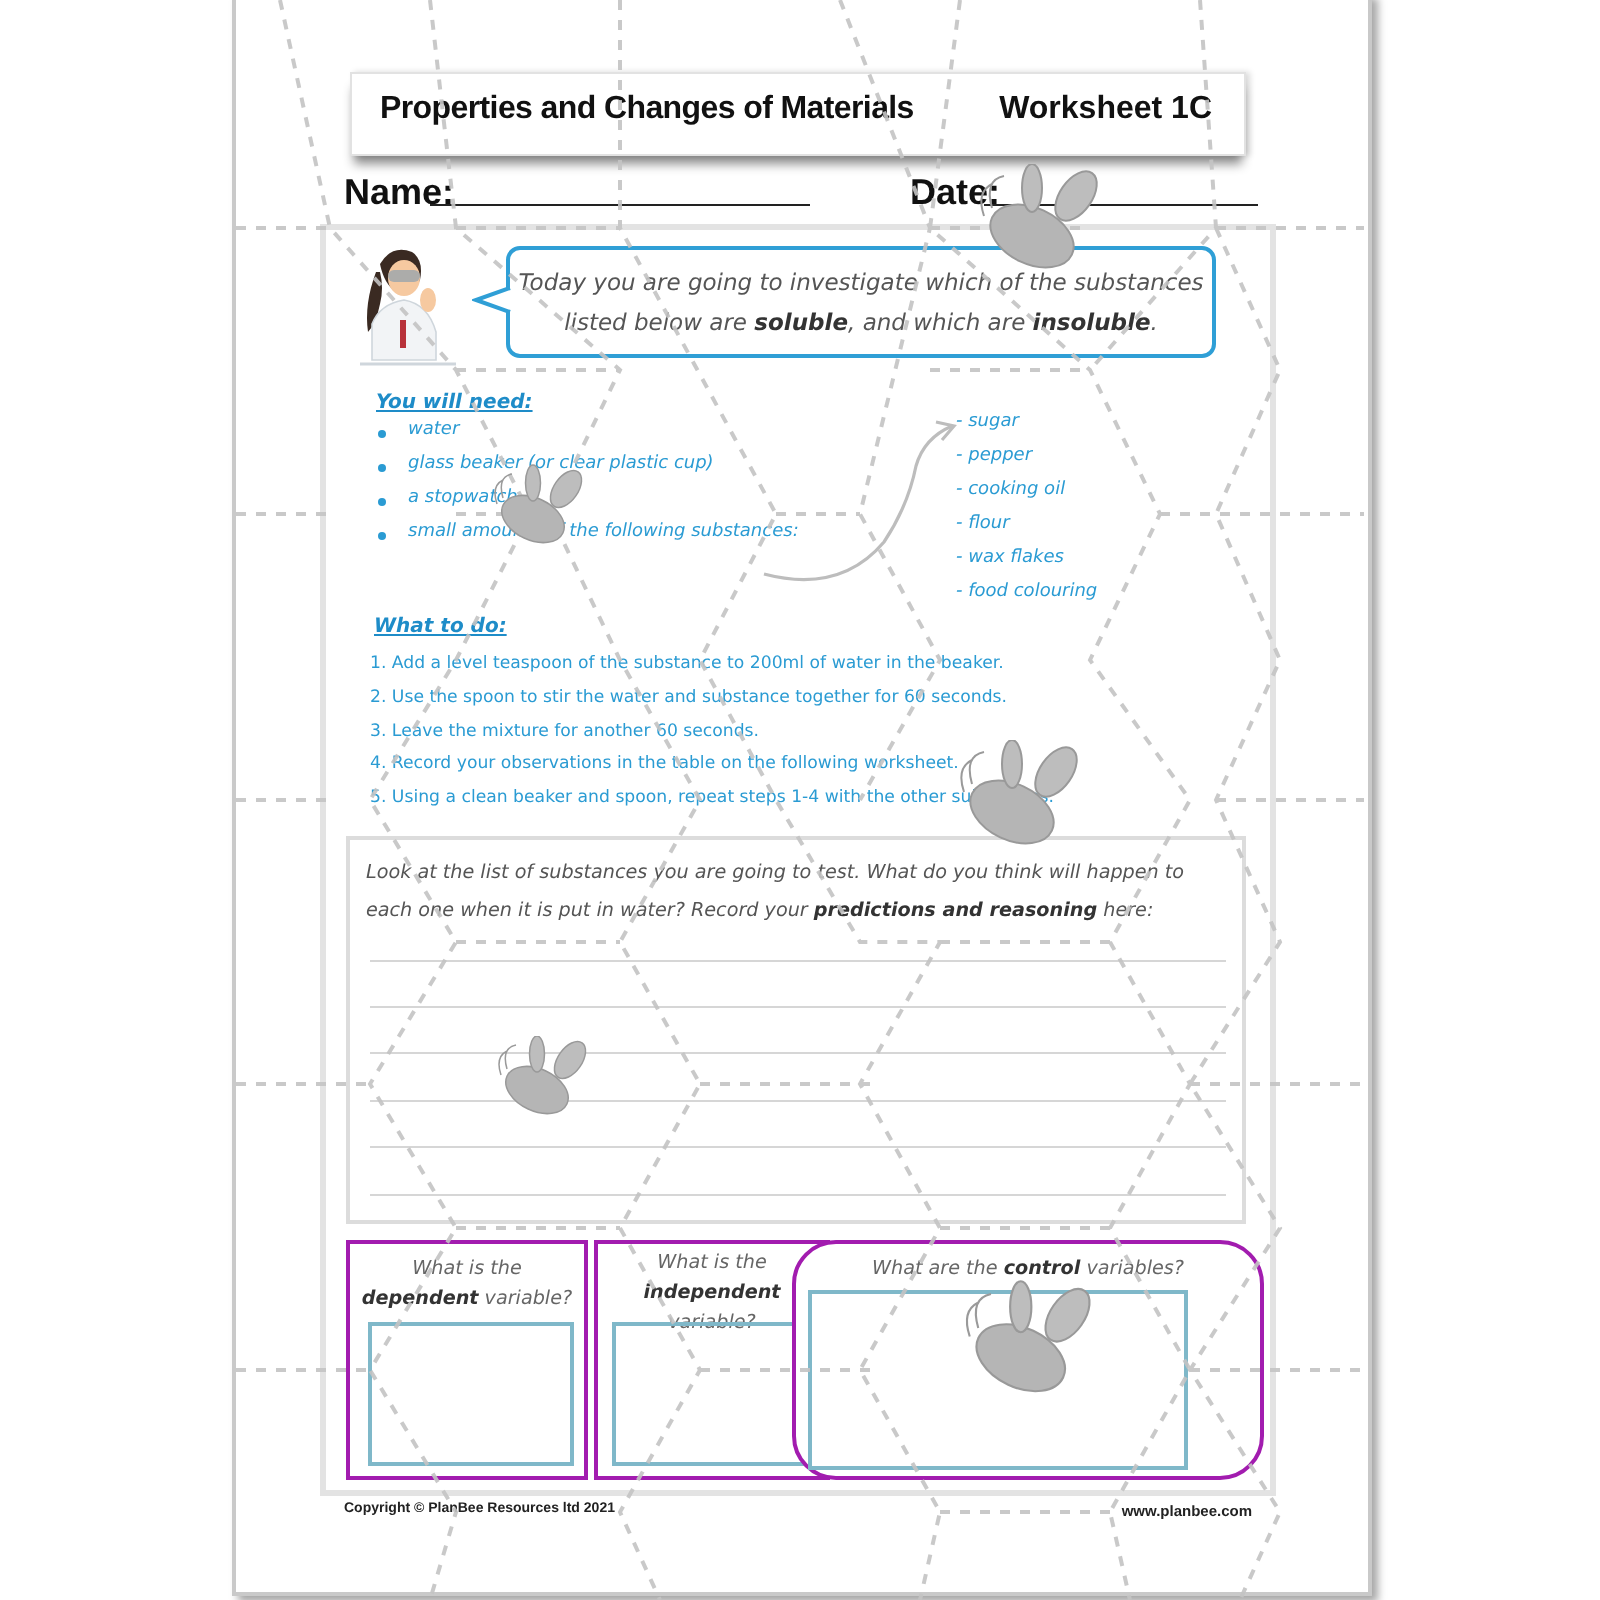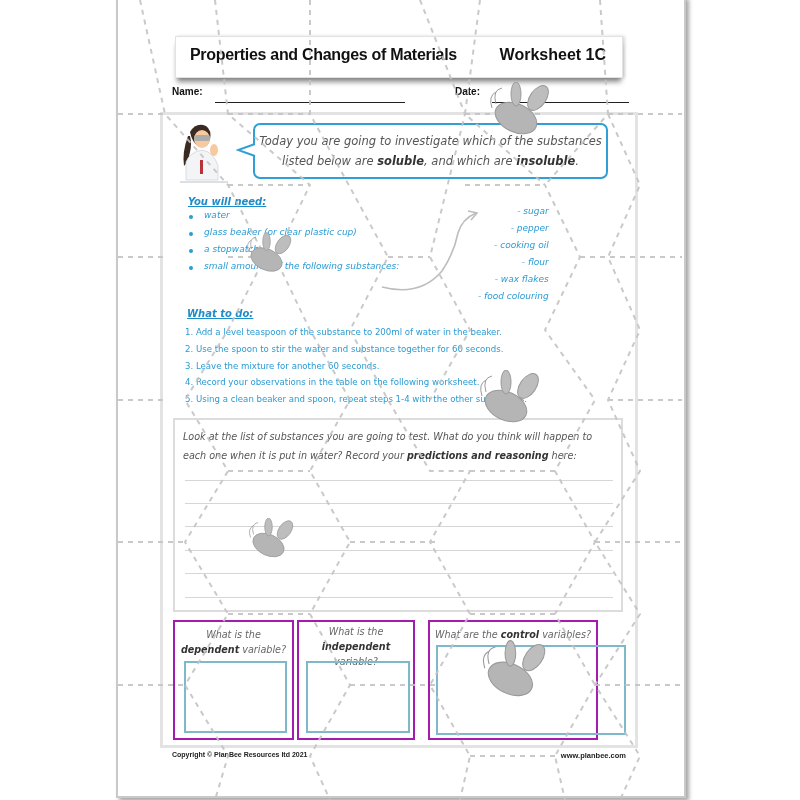--- a/index.html
+++ b/index.html
@@ -9,42 +9,42 @@
            border:2px solid #c9c9c9; box-shadow:3px 3px 4px rgba(0,0,0,0.35); }
   .hex { position:absolute; left:0; top:0; width:800px; height:800px; pointer-events:none; z-index:5; }
   .title-box { position:absolute; left:175px; top:36px; width:446px; height:40px; background:#fff;
                border:1px solid #e2e2e2; box-shadow:0 6px 5px -2px rgba(0,0,0,0.45), 2px 0 3px rgba(0,0,0,0.15);
                z-index:3; }
   .title-left { position:absolute; left:14px; top:9px; font-family:"Liberation Sans", sans-serif;
                 font-weight:bold; font-size:16px; color:#111; letter-spacing:-0.3px; }
   .title-right { position:absolute; right:16px; top:9px; font-family:"Liberation Sans", sans-serif;
                  font-weight:bold; font-size:16px; color:#111; }
   .name-row { position:absolute; top:86px; left:172px; width:458px; height:20px; z-index:3;
-              font-family:"Liberation Sans", sans-serif; font-weight:bold; font-size:10px; color:#111; }
+              font-family:"Liberation Sans", sans-serif; font-weight:bold; font-size:18px; color:#111; }
   .name-label { position:absolute; left:0; top:0; }
   .name-line { position:absolute; left:43px; top:16px; width:190px; border-bottom:1.2px solid #222; }
   .date-label { position:absolute; left:283px; top:0; }
   .date-line { position:absolute; left:320px; top:16px; width:137px; border-bottom:1.2px solid #222; }
   .panel { position:absolute; left:160px; top:112px; width:478px; height:636px; border:3px solid #e3e3e3;
            box-sizing:border-box; z-index:2; }
   .scientist { position:absolute; left:176px; top:122px; width:56px; height:64px; z-index:3; }
   .bubble { position:absolute; left:253px; top:123px; width:355px; height:56px; border:2px solid #2f9fd6;
             border-radius:7px; background:#fff; z-index:3; box-sizing:border-box;
             font-family:"DejaVu Sans", sans-serif; font-style:italic; font-size:11.5px; color:#555;
             text-align:center; line-height:20px; padding-top:6px; }
   .bubble b { color:#333; font-style:italic; }
   .bubble-tail { position:absolute; left:236px; top:140px; width:20px; height:20px; z-index:4; }
   .h-blue { position:absolute; font-size:10px; color:#1e8cc8; text-decoration:underline; font-weight:bold;
             font-style:italic; z-index:3; }
   .need-list { position:absolute; left:186px; top:210px; margin:0; padding:0; list-style:none; z-index:3; }
   .need-list li { height:17px; font-size:9px; color:#2a9bd3; font-style:italic; position:relative; padding-left:18px; }
   .need-list li::before { content:""; position:absolute; left:3px; top:5px; width:4px; height:4px;
                           border-radius:50%; background:#2a9bd3; }
   .sub-list { position:absolute; left:478px; top:206px; margin:0; padding:0; list-style:none; z-index:3; }
-  .sub-list li { height:17px; font-size:9px; color:#2a9bd3; font-style:italic;text-align:right; }
+  .sub-list li { height:17px; font-size:9px; color:#2a9bd3; font-style:italic; }
   .steps { position:absolute; left:185px; top:327px; margin:0; padding:0; list-style:none; z-index:3; }
   .steps li { height:16.8px; font-size:8.6px; color:#2a9bd3; white-space:nowrap; }
   .predict { position:absolute; left:173px; top:418px; width:450px; height:194px; border:2px solid #dcdcdc;
              box-sizing:border-box; z-index:2; background:#fff; }
   .predict-text { position:absolute; left:8px; top:7px; width:430px; font-size:9.6px; line-height:19px;
                   color:#555; font-style:italic; }
   .predict-text b { color:#333; }
   .rule { position:absolute; left:10px; width:428px; border-top:1px solid #d6d6d6; }
   .qbox { position:absolute; top:620px; height:120px; border:2px solid #a21caf; box-sizing:border-box; z-index:2; background:#fff; }
   .qtitle { position:absolute; left:0; right:0; top:5px; text-align:center; font-size:9.6px; line-height:15px;
@@ -146,21 +146,21 @@
 </div>
 
 <div class="qbox" style="left:297px;width:118px;">
   <div class="qtitle" style="top:2px;">
     <span>What is the</span><br>
     <b>independent</b><span> variable?</span>
   </div>
   <div class="qinner" style="left:7px;top:39px;width:104px;height:72px;"></div>
 </div>
 
-<div class="qbox" style="left:428px;width:170px;">
+<div class="qbox" style="left:396px;width:236px;border-radius:22px;">
   <div class="qtitle">
     <span>What are the </span><b>control</b><span> variables?</span>
   </div>
   <div class="qinner" style="left:6px;top:23px;width:190px;height:90px;"></div>
 </div>
 
 <div class="footer-left">Copyright © PlanBee Resources ltd 2021</div>
 <div class="footer-right">www.planbee.com</div>
 
 <svg class="hex" viewBox="0 0 800 800">

